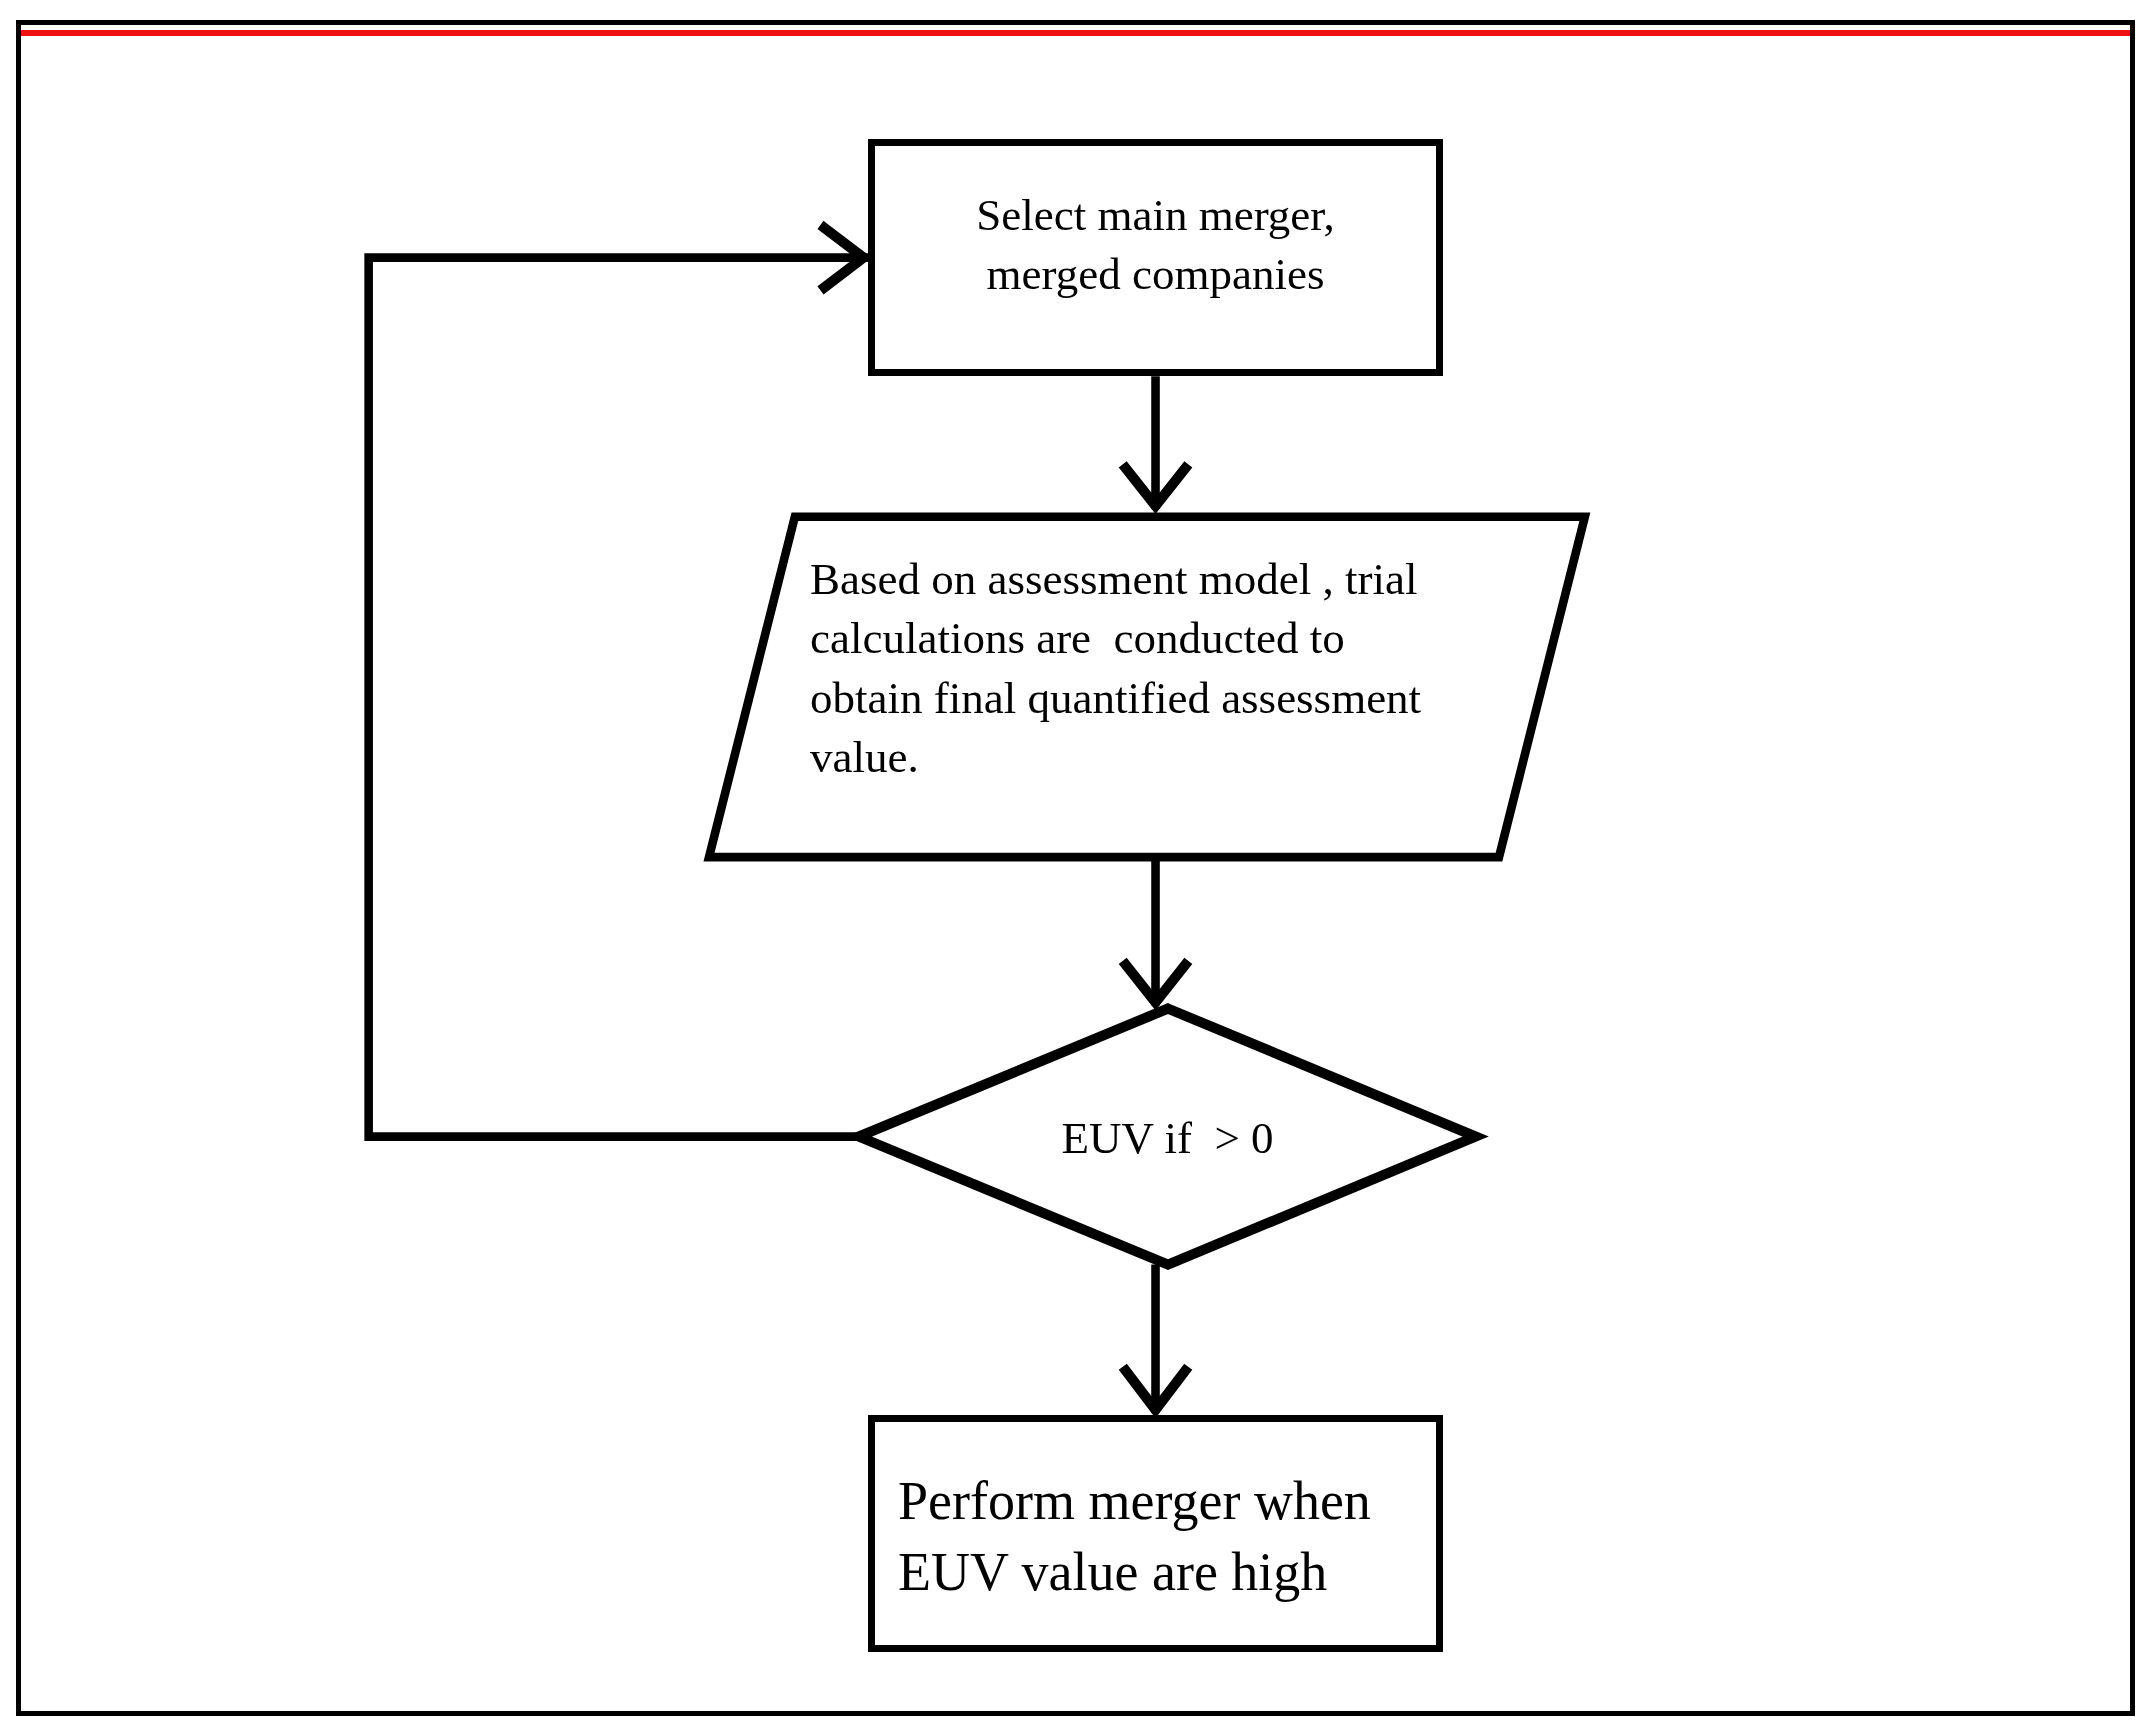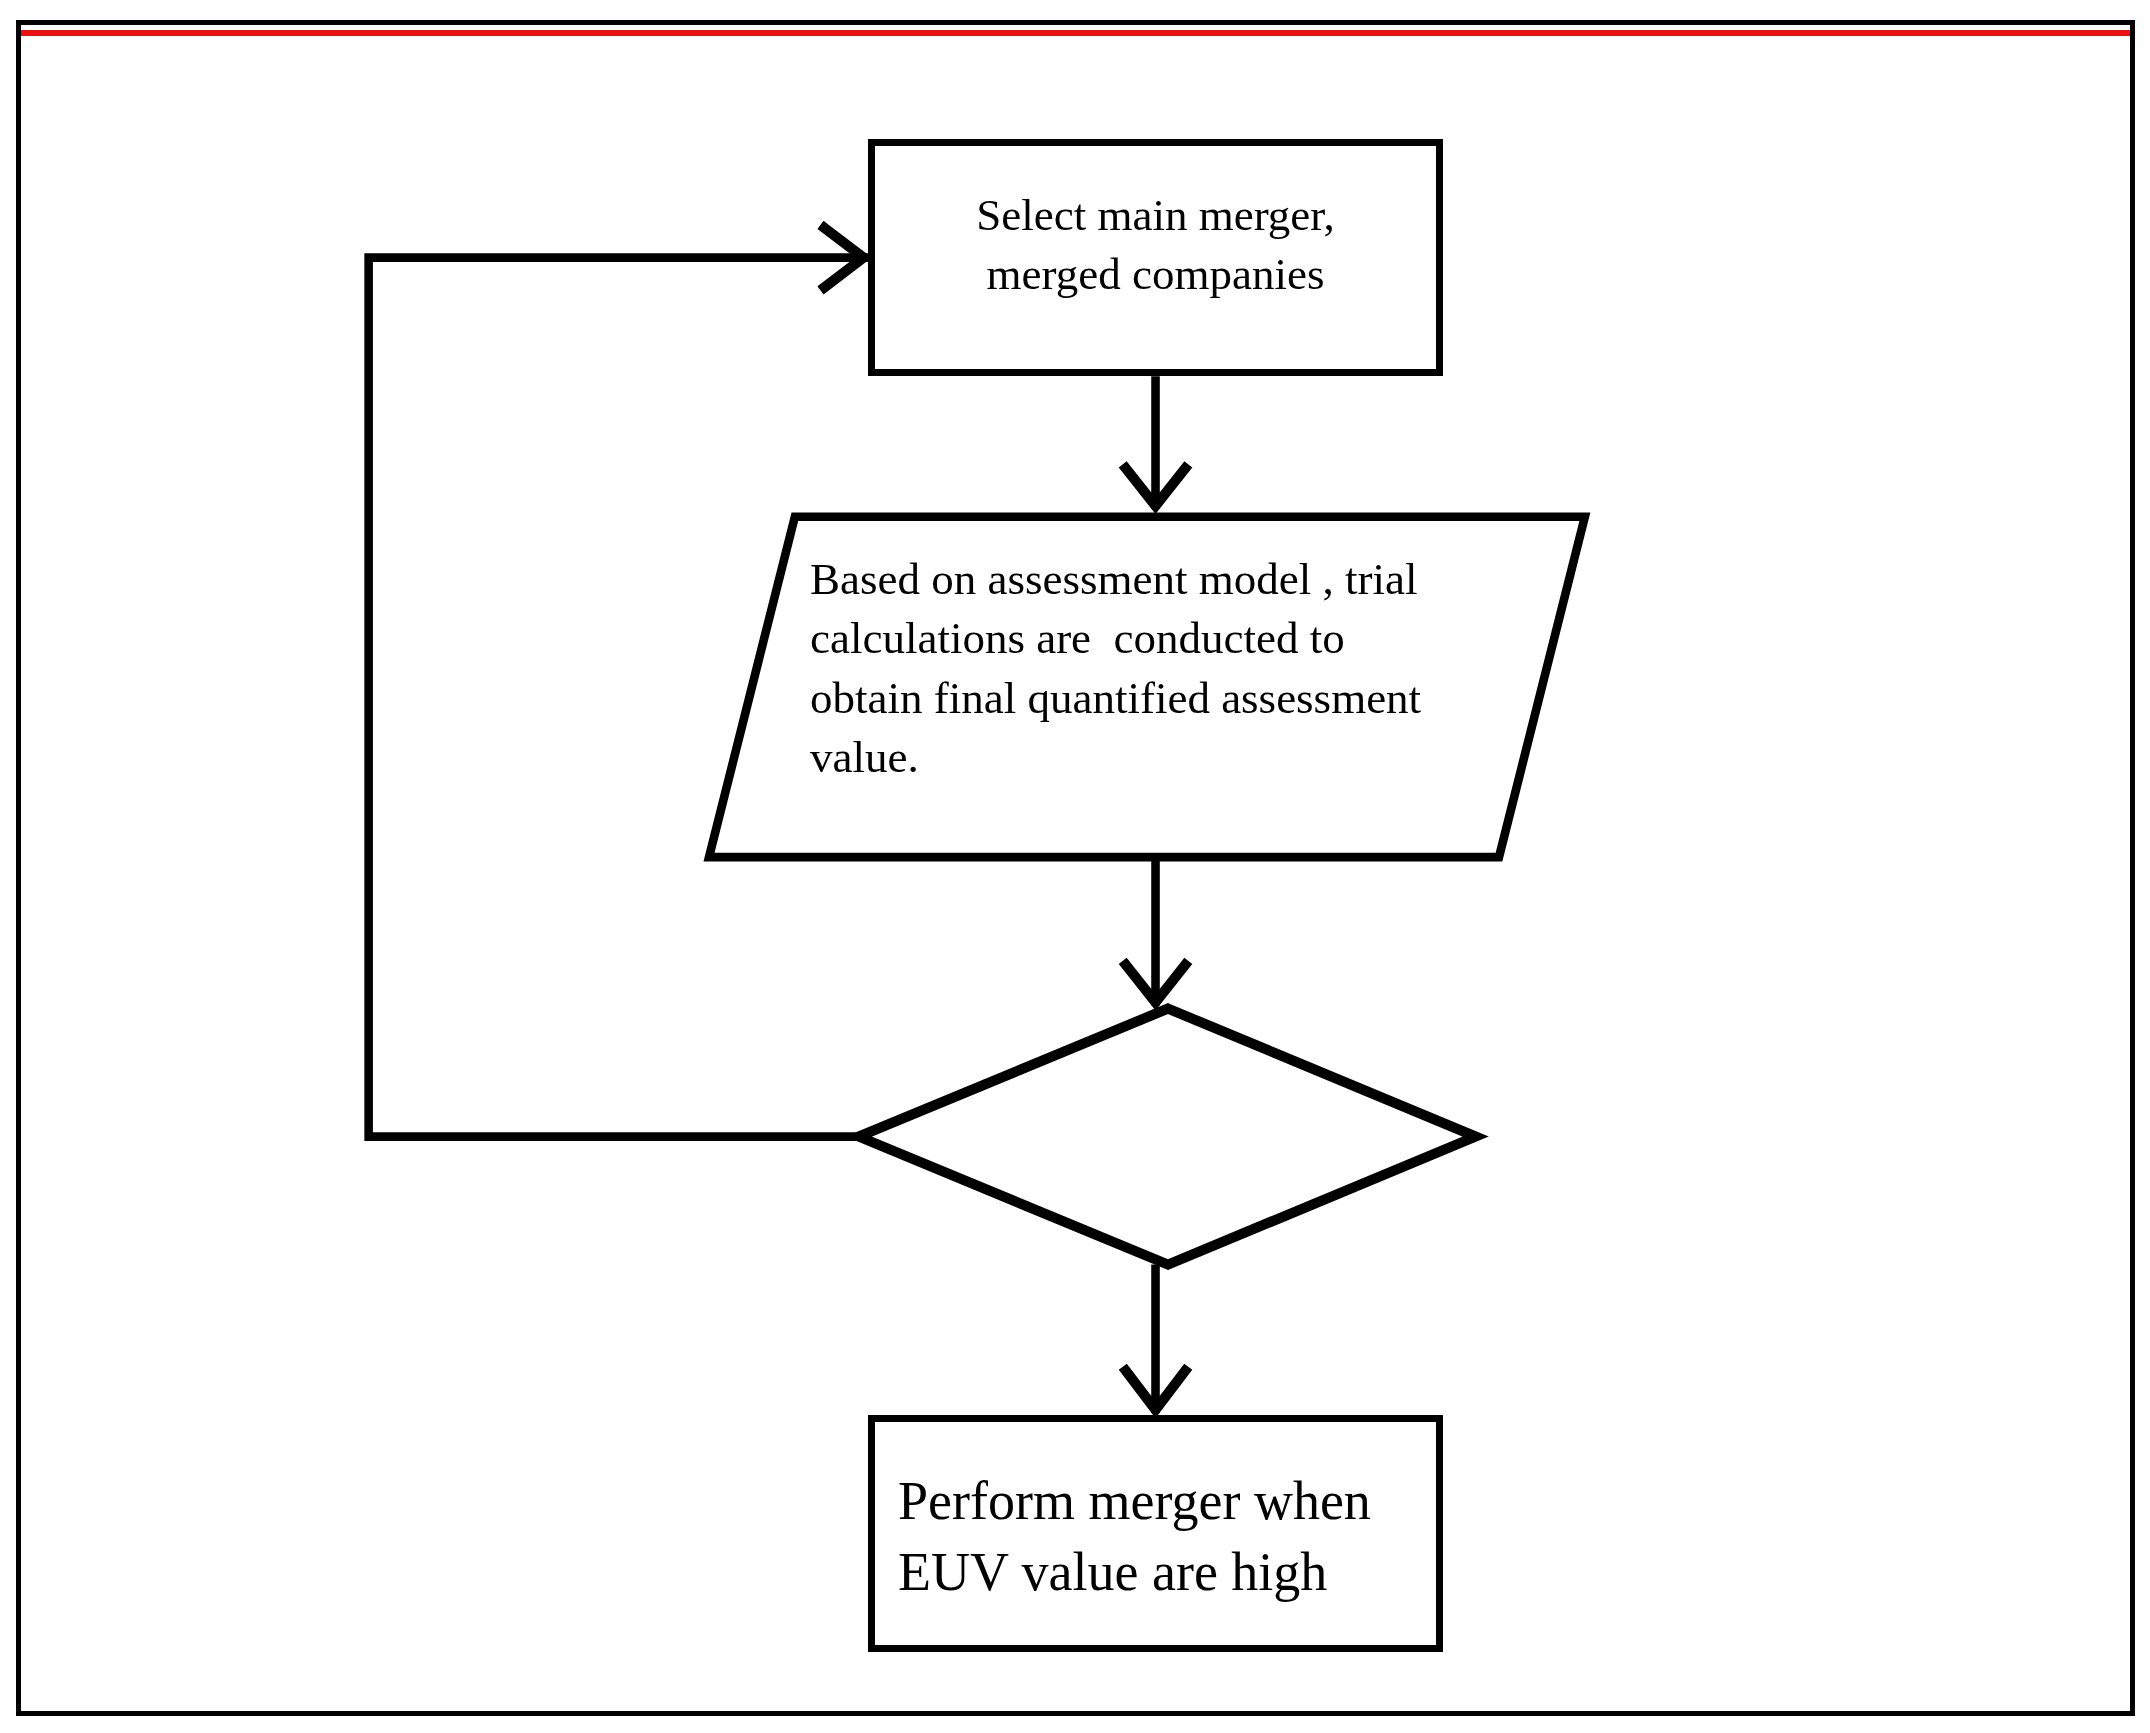--- a/index.html
+++ b/index.html
@@ -151,20 +151,21 @@
 
     <div id="box-select-merger"></div>
     <div class="node-text" id="shape-assessment-label">Based on assessment model , trial
 calculations are  conducted to
 obtain final quantified assessment
 value.</div>
 
     <div class="node-text" id="box-select-merger-label">Select main merger,
 merged companies</div>
 
+    <div class="node-text" id="shape-decision-label">EUV if  &gt; 0</div>
 
     <div id="box-perform-merger"></div>
     <div class="node-text" id="box-perform-merger-label">Perform merger when
 EUV value are high</div>
 
   </div>
 </div>
 
 
 </body></html>

